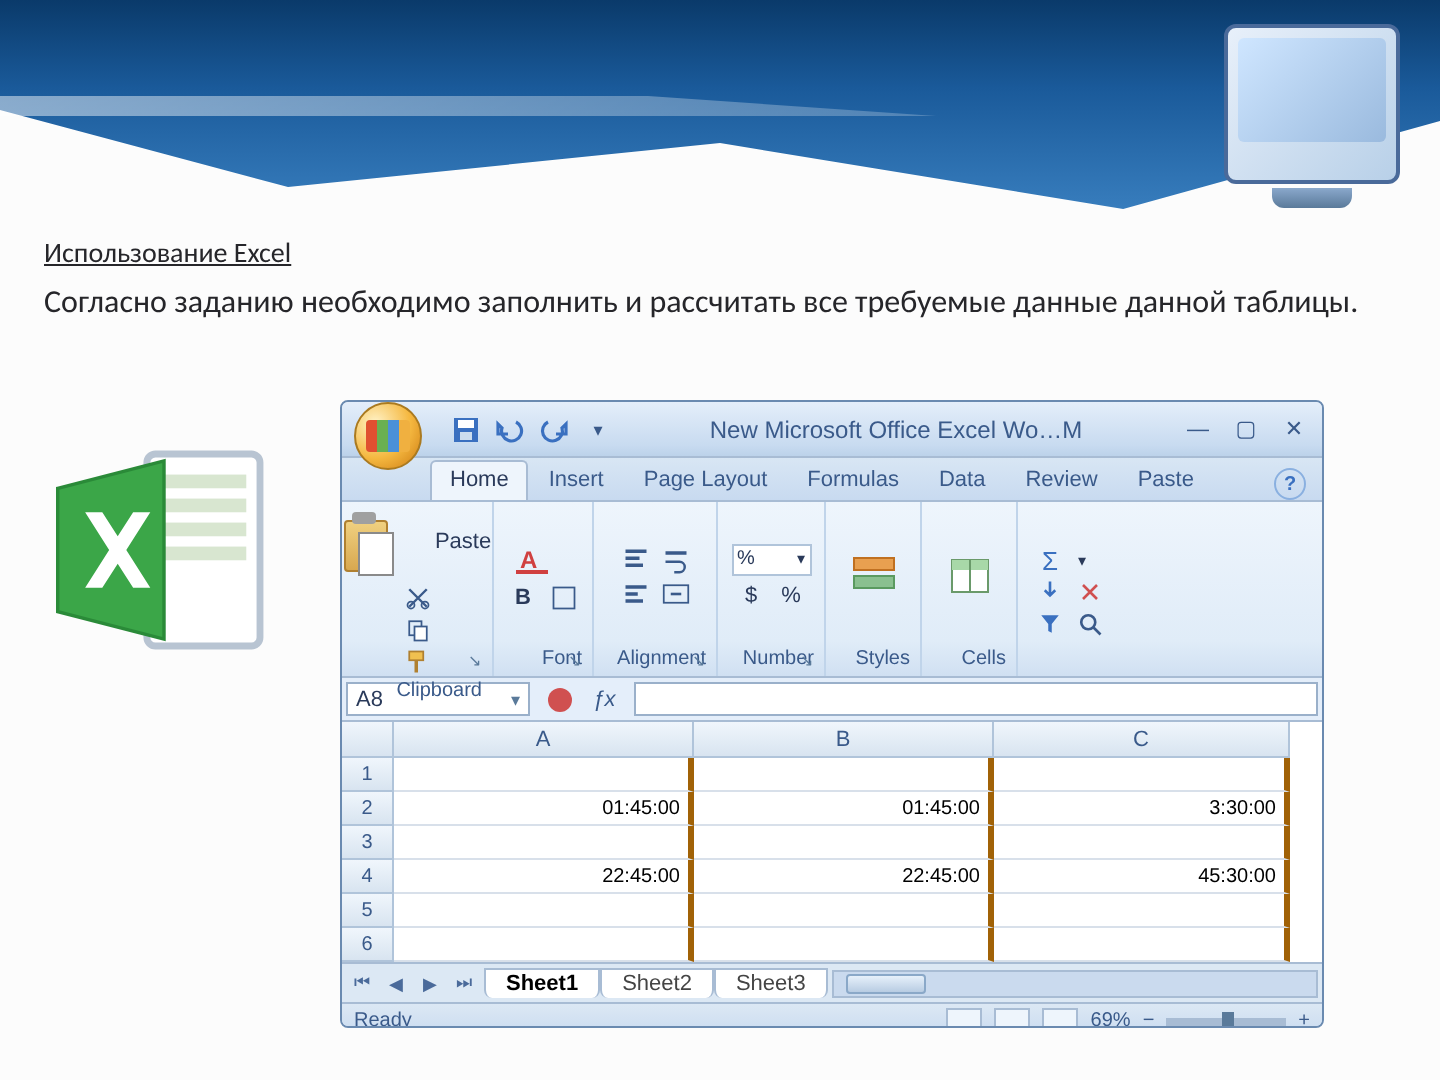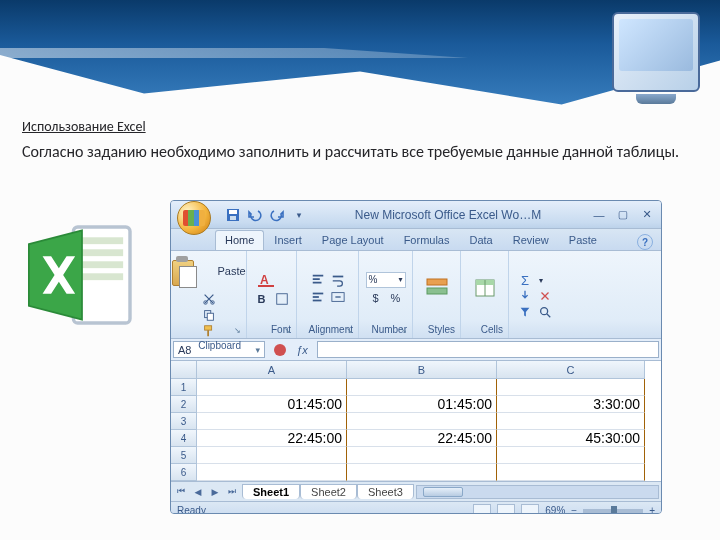--- a/index.html
+++ b/index.html
@@ -209,24 +209,24 @@
   .grid-body { display:flex; flex-direction:column; }
   .grid-row { display:flex; height:17px; }
   .row-head {
     width:26px;
     background:linear-gradient(180deg,#f0f6fc,#d8e4f0);
     border-right:1px solid #b0c4da; border-bottom:1px solid #b0c4da;
     display:flex; align-items:center; justify-content:center;
     font-size:10px; color:#3a5a8a; cursor:pointer;
   }
   .cell {
-    border-right:1px solid #a16207; border-bottom:1px solid #d8e0ea;
+    border-right:3px solid #a16207; border-bottom:1px solid #d8e0ea;
     display:flex; align-items:center; justify-content:flex-end;
     padding: 0 4px;
-    font-size:14px; color:#000;
+    font-size:10px; color:#000;
     cursor:cell;
   }
 
   .hscroll-area {
     height:20px;
     background:#dce8f4;
     border-top:1px solid #a8bcd4;
     display:flex; align-items:center;
   }
   .sheet-nav { display:flex; gap:1px; padding:0 2px;}

